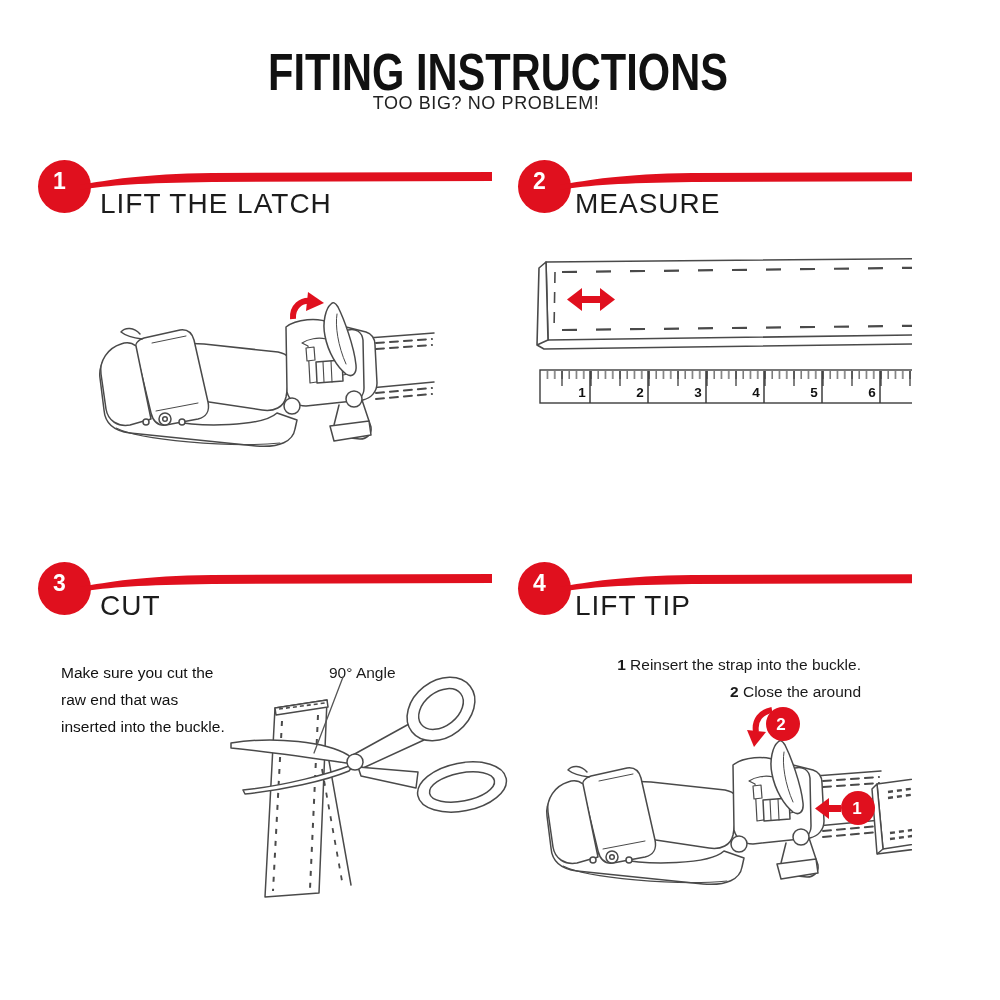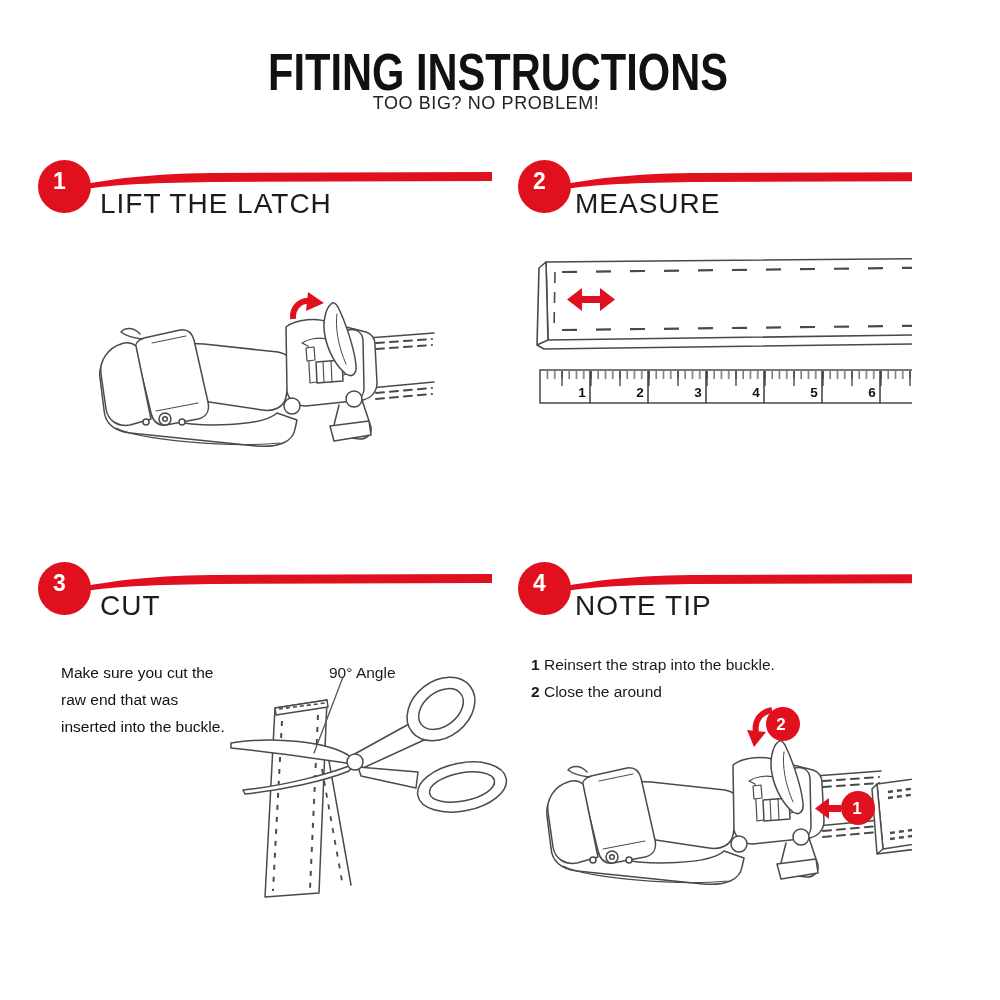--- a/index.html
+++ b/index.html
@@ -28,21 +28,21 @@
   .swoosh { position:absolute; height:24px; }
   .step-title {
     position:absolute; font-size:28px; font-weight:400; letter-spacing:1px; color:#1c1c1c;
     white-space:nowrap;
   }
 
   .body-text { font-size:15.5px; line-height:27px; color:#111; }
   .note2 { position:absolute; left:531px; top:440px; width:428px; }
   .cut-text { position:absolute; left:61px; top:659px; width:176px; }
   .cut-text .para2 { margin-top:21px; }
-  .tips { position:absolute; left:531px; top:651px; width:330px; font-size:15.5px; line-height:27px; }
+  .tips { position:absolute; left:531px; top:651px; width:330px; font-size:15.5px; line-height:27px;text-align:right; }
   .angle-label { position:absolute; left:329px; top:664px; font-size:15.5px; color:#1b1b1b; white-space:nowrap;text-align:right; }
 
   .illu { position:absolute; }
 
   .ruler-nums { position:absolute; left:530px; top:385px; width:460px; height:18px; }
   .ruler-nums span {
     position:absolute; top:0; transform:translateX(-50%);
     font-size:13.5px; font-weight:700; color:#111;
   }
 </style>
@@ -186,21 +186,21 @@
     <path d="M0 16 C28 11 62 5 132 4 L412 3 L412 12 L132 13 C62 14 28 16 0 21 Z" fill="#e0101e"></path>
   </svg>
   <div class="step-title" style="left:100px;top:590px">CUT</div>
 
   <div class="badge" style="left:518px;top:562px">
     <span>4</span>
   </div>
   <svg class="swoosh" style="left:560px;top:571px;width:425px" viewBox="0 0 425 24" preserveAspectRatio="none">
     <path d="M0 16 C28 11 62 5 132 4 L425 3 L425 12 L132 13 C62 14 28 16 0 21 Z" fill="#e0101e"></path>
   </svg>
-  <div class="step-title" style="left:575px;top:590px">NOTE TIP</div>
+  <div class="step-title" style="left:575px;top:590px">LIFT TIP</div>
 
   <div class="body-text cut-text">
     <div class="para1">Make sure you cut the raw end that was inserted into the buckle.</div>
   </div>
   <div class="angle-label">90°  Angle</div>
 
   <svg class="illu" style="left:215px;top:663px;width:300px;height:245px" viewBox="0 0 300 245">
     <g fill="#fff" stroke="#4a4a4a" stroke-width="1.5" stroke-linejoin="round" stroke-linecap="round">
 
       <path d="M60,45 L112,37 L104,230 L50,234 Z"></path>

